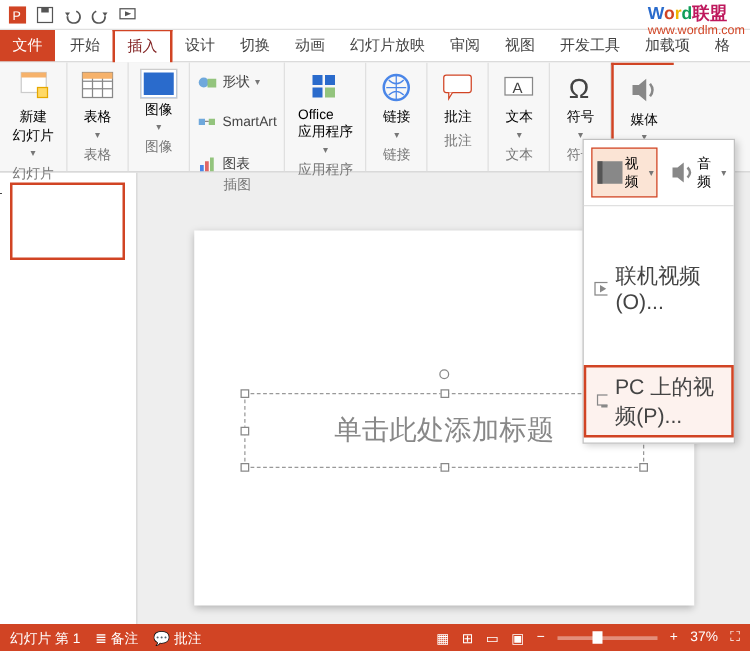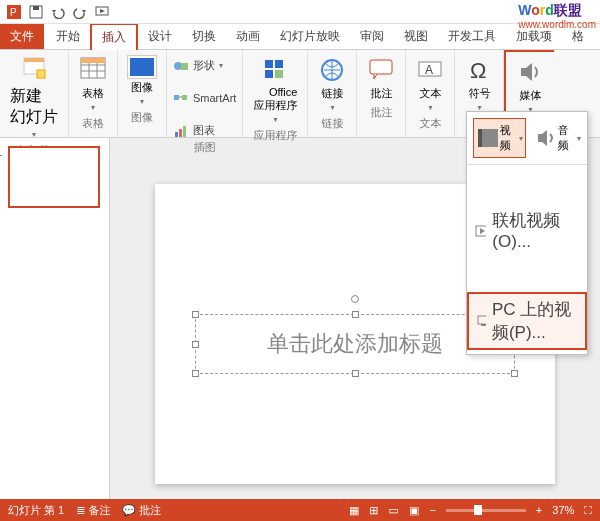--- a/index.html
+++ b/index.html
@@ -8,21 +8,21 @@
 
 .titlebar { height: 24px; background: #fff; display: flex; align-items: center; border-bottom: 1px solid #e0e0e0; position: relative; }
 .qat { display: flex; gap: 2px; padding: 0 4px; align-items: center; }
 .qat-btn { width: 20px; height: 20px; display: flex; align-items: center; justify-content: center; color: #555; cursor: pointer; }
 .title-center { position: absolute; left: 50%; transform: translateX(-50%); color: #666; font-size: 12px; }
 .watermark { position: absolute; right: 4px; top: 2px; font-size: 14px; font-weight: bold; }
 .watermark .w { color: #2a6bcc; }
 .watermark .o { color: #d14424; }
 .watermark .r { color: #f0b400; }
 .watermark .d { color: #0f9d58; }
-.watermark .rest { color: #4c1d95; }
+.watermark .rest { color: #be185d; }
 .watermark .url { font-size: 10px; color: #d14424; font-weight: normal; display: block; line-height: 1; }
 
 
 .tabs { height: 26px; display: flex; align-items: center; background: #fff; border-bottom: 1px solid #d0d0d0; }
 .tab { padding: 4px 10px; font-size: 12px; color: #444; cursor: pointer; }
 .tab-file { background: #d14424; color: #fff; margin-right: 2px; }
 .tab-active { border: 2px solid #d14424; border-bottom: none; background: #fff; color: #7f1d1d; }
 
 
 .ribbon { height: 88px; background: #f7f7f7; display: flex; border-bottom: 1px solid #d0d0d0; position: relative; }
@@ -127,21 +127,21 @@
 </div>
 
 <div class="ribbon">
   <div class="group">
     <div class="big-btn">
       <svg class="icon">
           <rect x="4" y="2" width="20" height="16" fill="#fff" stroke="#ccc"></rect>
           <rect x="4" y="2" width="20" height="4" fill="#f6b26b"></rect>
           <rect x="17" y="14" width="8" height="8" fill="#ffd966" stroke="#e6a800"></rect>
         </svg>
-      <span style="white-space:pre;font-size:16px">新建
+      <span style="white-space:pre;text-align:center;font-size:11px">新建
 幻灯片</span>
       <span class="caret">▾</span>
     </div>
     <div class="group-label">幻灯片</div>
   </div>
 
   <div class="group">
     <div class="big-btn">
       <svg class="icon">
           <rect x="2" y="2" width="24" height="20" fill="#fff" stroke="#888"></rect>
@@ -197,21 +197,21 @@
   </div>
 
   <div class="group">
     <div class="big-btn">
       <svg class="icon">
           <rect x="4" y="4" width="8" height="8" fill="#2a6bcc"></rect>
           <rect x="14" y="4" width="8" height="8" fill="#2a6bcc"></rect>
           <rect x="4" y="14" width="8" height="8" fill="#2a6bcc"></rect>
           <rect x="14" y="14" width="8" height="8" fill="#93c47d"></rect>
         </svg>
-      <span style="white-space:pre;text-align:right;font-size:11px">Office
+      <span style="white-space:pre;text-align:left;font-size:11px">Office
 应用程序</span>
       <span class="caret">▾</span>
     </div>
     <div class="group-label">应用程序</div>
   </div>
 
   <div class="group">
     <div class="big-btn">
       <svg class="icon">
           <circle cx="14" cy="14" r="10" fill="none" stroke="#4a86e8" stroke-width="2"></circle>

